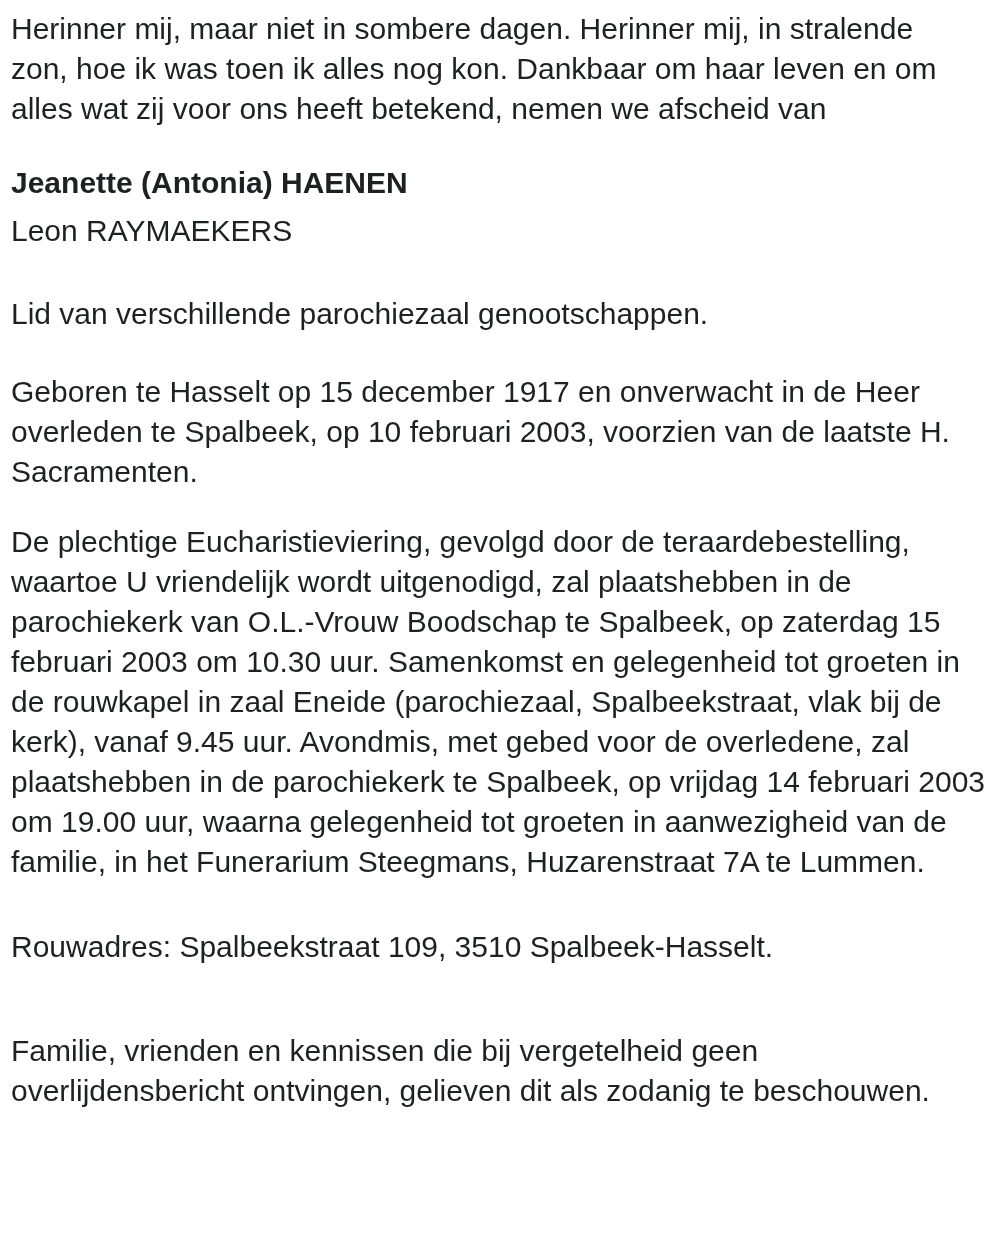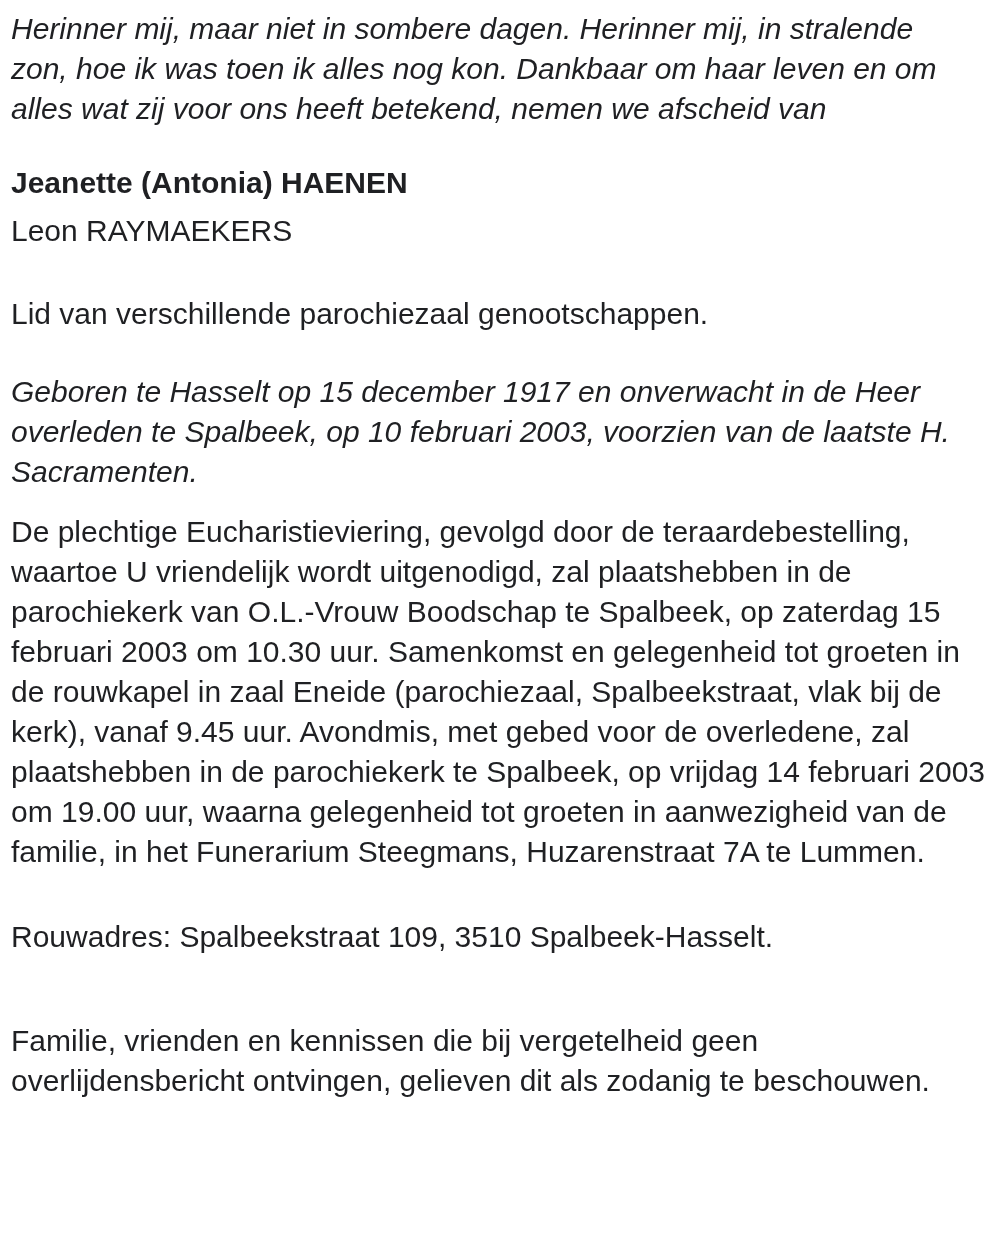--- a/index.html
+++ b/index.html
@@ -19,27 +19,27 @@
   }
   main.obituary {
     padding: 9px 6px 0 11px;
     box-sizing: border-box;
     width: 1000px;
   }
   p {
     margin: 0 0 40px 0;
     white-space: pre-line; 
   }
-  .intro        { margin-bottom: 34px; font-style: italic; }
+  .intro        { margin-bottom: 34px; }
   .title-line   { margin-bottom: 8px; }
   .name-line    { margin-bottom: 8px; font-weight: 700; }
   .widow-line   { margin-bottom: 10px; }
   .partner-line { margin-bottom: 43px; }
   .membership   { margin-bottom: 38px; }
-  .birth-death  { margin-bottom: 20px; font-style: italic; }
+  .birth-death  { margin-bottom: 30px; }
   .funeral      { margin-bottom: 45px; }
   .address      { margin-bottom: 64px; }
   .notice       { margin-bottom: 0; }
 </style>
 </head>
 <body>
 
 <main class="obituary">
   <p class="intro">Herinner mij, maar niet in sombere dagen. Herinner mij, in stralende
 zon, hoe ik was toen ik alles nog kon. Dankbaar om haar leven en om

